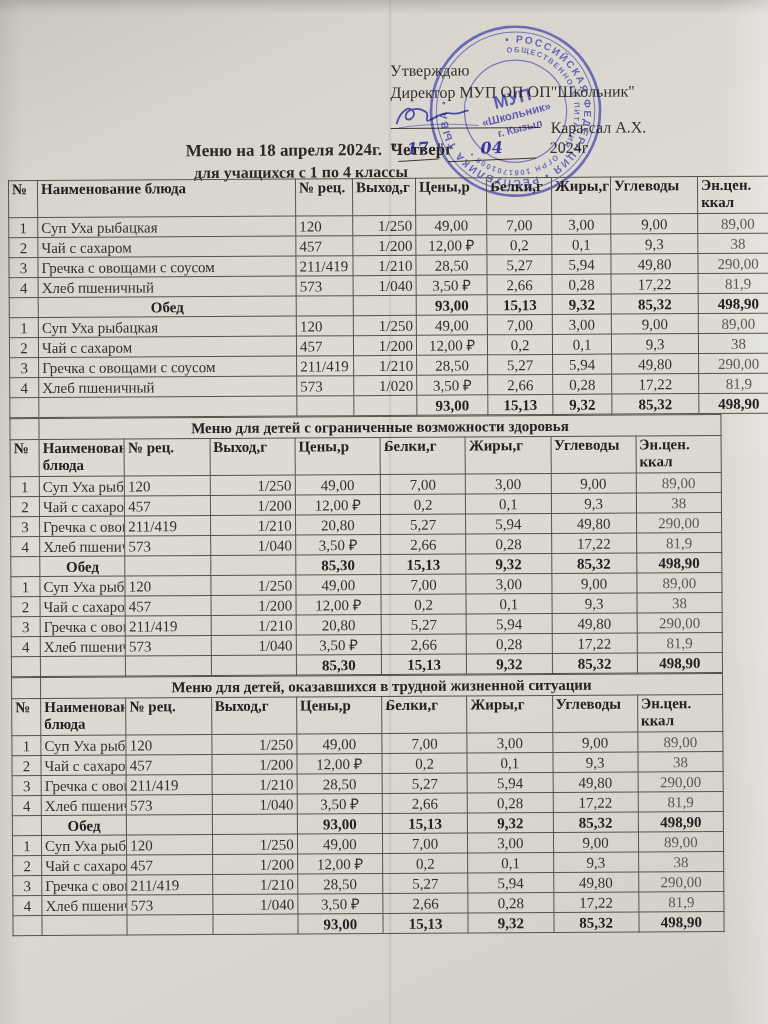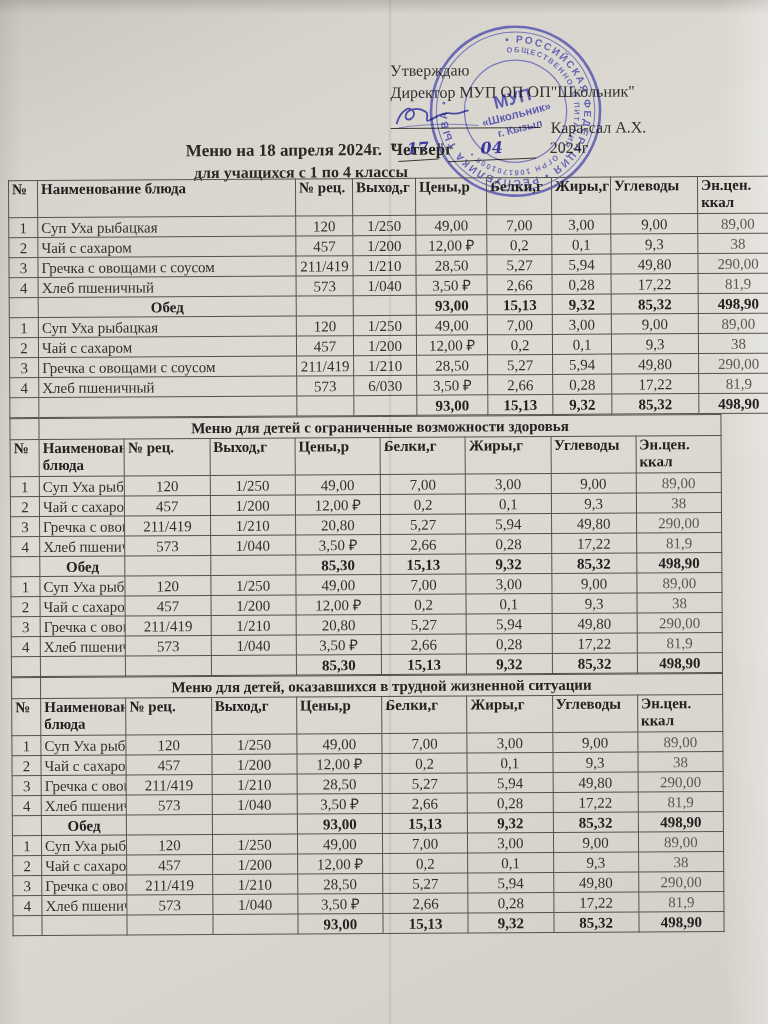--- a/index.html
+++ b/index.html
@@ -41,22 +41,22 @@
   
   .tables{position:absolute;left:10px;top:178px;width:712px;}
   table.menu{border-collapse:collapse;table-layout:fixed;width:712px;
     font-family:"Liberation Serif",serif;font-size:15px;color:#33312d;}
   table.menu td,table.menu th{border:1px solid #55534e;padding:0 3px;height:19px;
     line-height:18px;overflow:hidden;white-space:nowrap;}
   table.menu th{font-weight:bold;text-align:left;vertical-align:top;white-space:normal;
     height:36px;line-height:17px;color:#23221f;}
   .col0{width:22px;text-align:center;}
   .col1{width:251px;text-align:left;}
-  .col2{width:50px;text-align:center;}
-  .col3{width:56px;text-align:center;}
+  .col2{width:50px;}
+  .col3{width:56px;text-align:right;}
   .col4{width:64px;text-align:center;}
   .col5{width:58px;text-align:center;border-radius:15px;}
   .col6{width:52px;text-align:center;margin-top:27px;}
   .col7{width:80px;text-align:center;margin-left:44px;}
   .col8{width:73px;text-align:center;}
   tr.item td.col8{color:#5a5852;}
   tr.obed td,tr.total td{font-weight:bold;color:#23221f;}
   tr.obed td.col1{text-align:center;}
   tr.sect td{font-weight:bold;text-align:center;color:#23221f;height:20px;}
   td.sect-t{text-align:center;}
@@ -211,21 +211,21 @@
               <td class="col4">28,50</td>
               <td class="col5">5,27</td>
               <td class="col6">5,94</td>
               <td class="col7">49,80</td>
               <td class="col8">290,00</td>
             </tr>
             <tr class="item">
               <td class="col0">4</td>
               <td class="col1">Хлеб пшеничный</td>
               <td class="col2">573</td>
-              <td class="col3">6/030</td>
+              <td class="col3">1/020</td>
               <td class="col4">3,50 ₽</td>
               <td class="col5">2,66</td>
               <td class="col6">0,28</td>
               <td class="col7">17,22</td>
               <td class="col8">81,9</td>
             </tr>
             <tr class="total">
               <td class="col0"></td>
               <td class="col1"></td>
               <td class="col2"></td>

